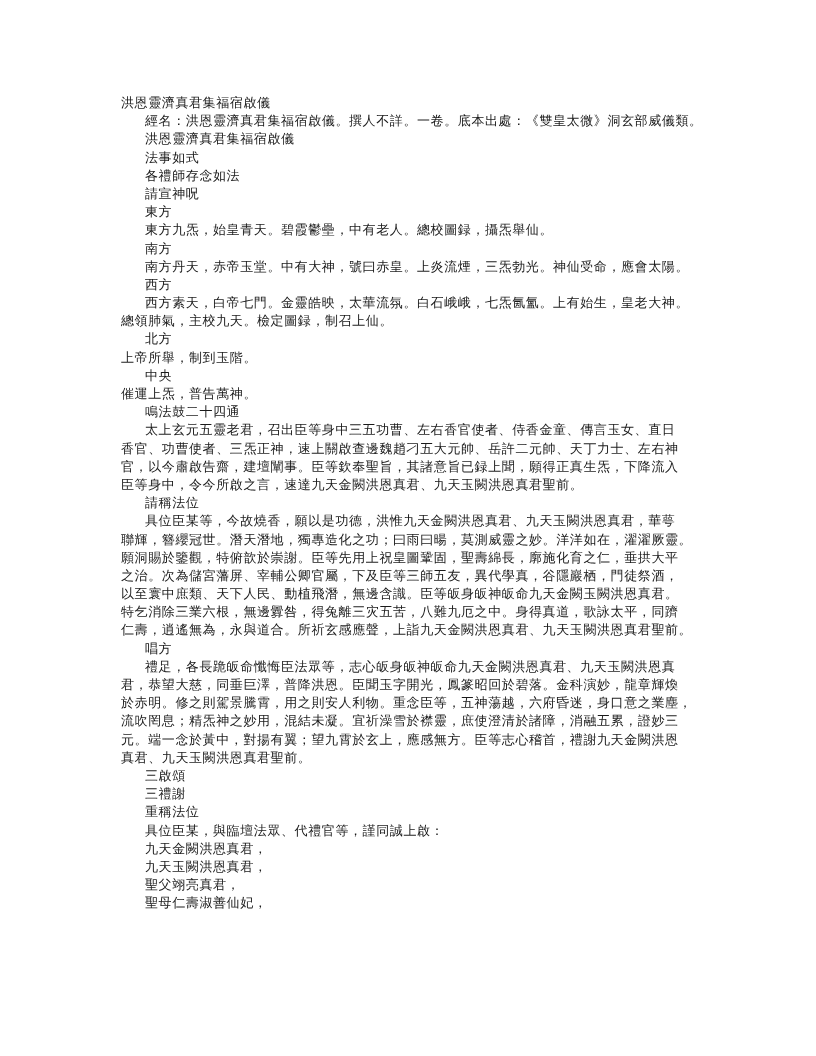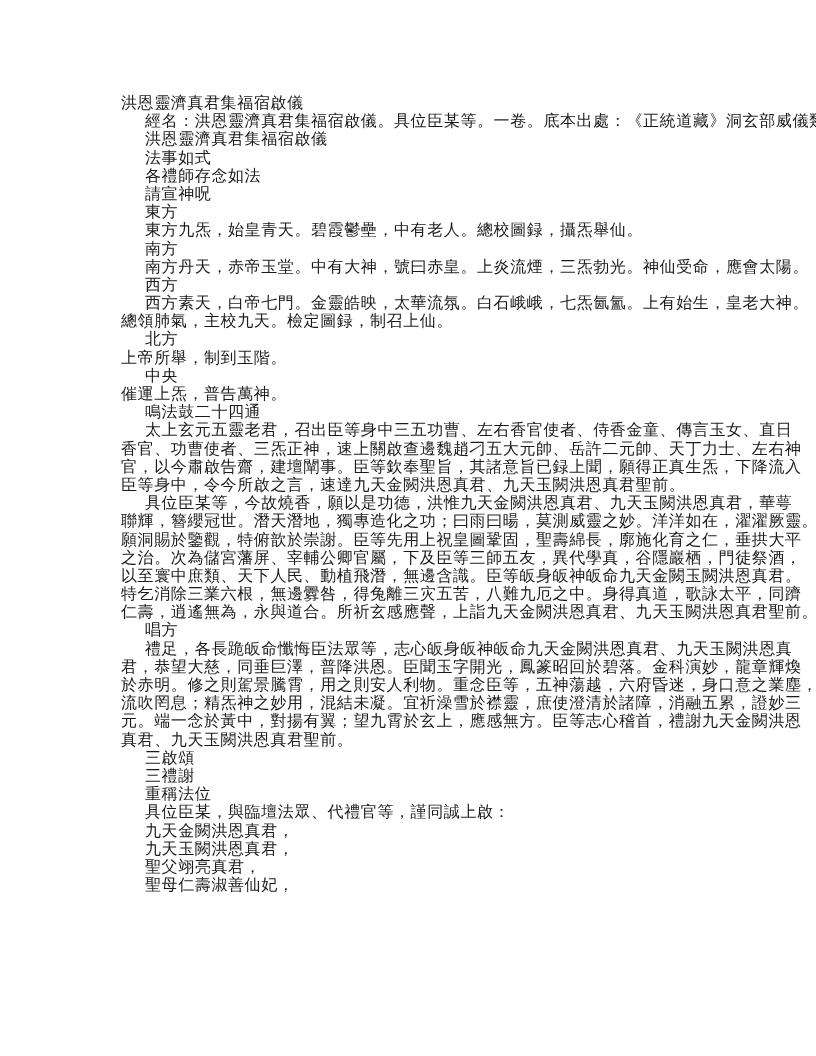--- a/index.html
+++ b/index.html
@@ -3,53 +3,54 @@
 <meta charset="utf-8">
 <style>
   html, body { margin: 0; padding: 0; background: #ffffff; }
   body { width: 816px; height: 1056px; position: relative; overflow: hidden; }
   .page {
     position: absolute;
     left: 121px;
     top: 94px;
     width: 600px;
     font-family: "DejaVu Serif", "Liberation Serif", serif;
-    font-size: 16px;
+    font-size: 13px;
     line-height: 18.2px;
     color: #1a1a1a;
   }
   .line { display: block; white-space: nowrap; height: 18.2px; letter-spacing: 0.6px; }
   .ind { padding-left: 24px; }
 </style>
 </head>
 <body>
 
 <div class="page">
   <div class="line">洪恩靈濟真君集福宿啟儀</div>
-  <div class="line ind">經名：洪恩靈濟真君集福宿啟儀。具位臣某等。一卷。底本出處：《正統道藏》洞玄部威儀類。</div>
+  <div class="line ind">經名：洪恩靈濟真君集福宿啟儀。撰人不詳。一卷。底本出處：《雙皇太微》洞玄部威儀類。</div>
   <div class="line ind">洪恩靈濟真君集福宿啟儀</div>
   <div class="line ind">法事如式</div>
   <div class="line ind">各禮師存念如法</div>
   <div class="line ind">請宣神呪</div>
   <div class="line ind">東方</div>
   <div class="line ind">東方九炁，始皇青天。碧霞鬱壘，中有老人。總校圖録，攝炁舉仙。</div>
   <div class="line ind">南方</div>
   <div class="line ind">南方丹天，赤帝玉堂。中有大神，號曰赤皇。上炎流煙，三炁勃光。神仙受命，應會太陽。</div>
   <div class="line ind">西方</div>
   <div class="line ind">西方素天，白帝七門。金靈皓映，太華流氛。白石峨峨，七炁氤氳。上有始生，皇老大神。</div>
   <div class="line">總領肺氣，主校九天。檢定圖録，制召上仙。</div>
   <div class="line ind">北方</div>
   <div class="line">上帝所舉，制到玉階。</div>
   <div class="line ind">中央</div>
   <div class="line">催運上炁，普告萬神。</div>
   <div class="line ind">鳴法鼓二十四通</div>
   <div class="line ind">太上玄元五靈老君，召出臣等身中三五功曹、左右香官使者、侍香金童、傳言玉女、直日</div>
   <div class="line">香官、功曹使者、三炁正神，速上關啟查邊魏趙刁五大元帥、岳許二元帥、天丁力士、左右神</div>
   <div class="line">官，以今肅啟告齋，建壇闡事。臣等欽奉聖旨，其諸意旨已録上聞，願得正真生炁，下降流入</div>
   <div class="line">臣等身中，令今所啟之言，速達九天金闕洪恩真君、九天玉闕洪恩真君聖前。</div>
+  <div class="line ind">請稱法位</div>
   <div class="line ind">具位臣某等，今故燒香，願以是功德，洪惟九天金闕洪恩真君、九天玉闕洪恩真君，華萼</div>
   <div class="line">聯輝，簪纓冠世。潛天潛地，獨專造化之功；曰雨曰暘，莫測威靈之妙。洋洋如在，濯濯厥靈。</div>
   <div class="line">願洞賜於鑒觀，特俯歆於崇謝。臣等先用上祝皇圖鞏固，聖壽綿長，廓施化育之仁，垂拱大平</div>
   <div class="line">之治。次為儲宮藩屏、宰輔公卿官屬，下及臣等三師五友，異代學真，谷隱巖栖，門徒祭酒，</div>
   <div class="line">以至寰中庶類、天下人民、動植飛潛，無邊含識。臣等皈身皈神皈命九天金闕玉闕洪恩真君。</div>
   <div class="line">特乞消除三業六根，無邊釁咎，得兔離三灾五苦，八難九厄之中。身得真道，歌詠太平，同躋</div>
   <div class="line">仁壽，逍遙無為，永與道合。所祈玄感應聲，上詣九天金闕洪恩真君、九天玉闕洪恩真君聖前。</div>
   <div class="line ind">唱方</div>
   <div class="line ind">禮足，各長跪皈命懺悔臣法眾等，志心皈身皈神皈命九天金闕洪恩真君、九天玉闕洪恩真</div>
   <div class="line">君，恭望大慈，同垂巨澤，普降洪恩。臣聞玉字開光，鳳篆昭回於碧落。金科演妙，龍章輝煥</div>

